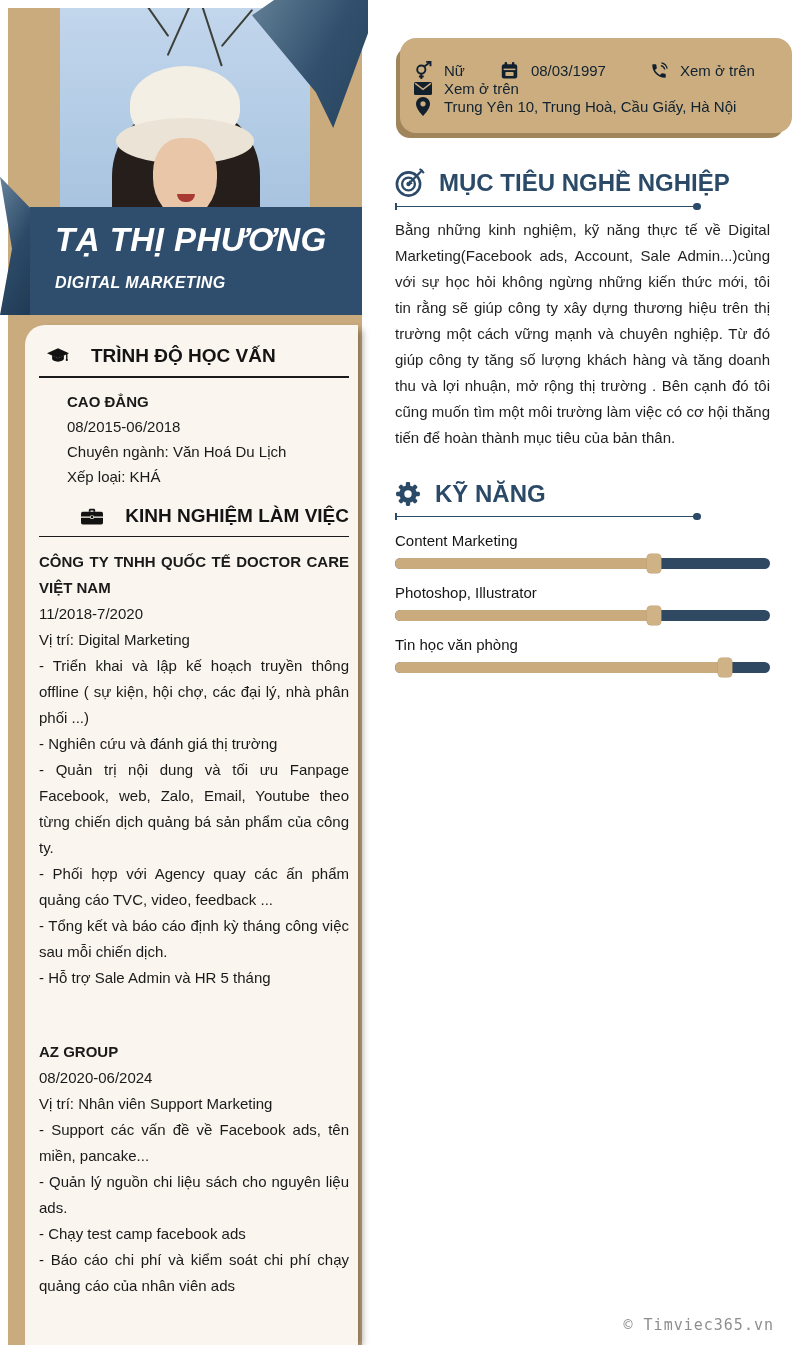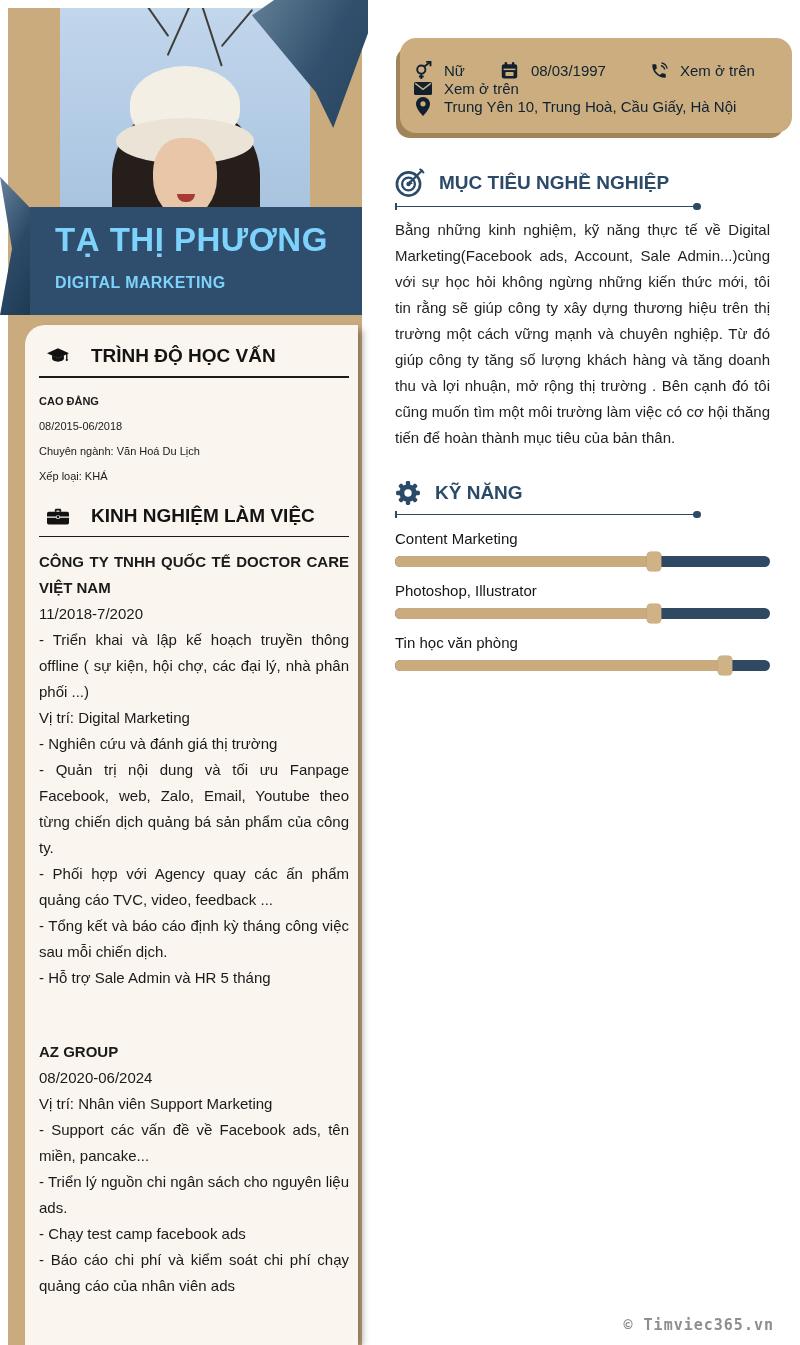--- a/index.html
+++ b/index.html
@@ -31,67 +31,67 @@
   .corner-ribbon { position:absolute; left:252px; top:0; width:116px; height:128px;
     background:linear-gradient(118deg,#5b7890 8%,#32506d 55%,#27445f 100%);
     clip-path:polygon(19% 0, 100% 0, 100% 26%, 70% 100%, 55% 72%, 0 12%); }
 
   
   .banner-fold { position:absolute; left:0; top:168px; width:30px; height:147px;
     background:linear-gradient(120deg,#6c87a0 0%,#2c4a67 55%,#1f3a54 100%);
     clip-path:polygon(0 6%, 100% 27%, 100% 100%, 0 100%, 40% 55%); }
 
   
-  .name-banner { position:absolute; left:30px; top:207px; width:332px; height:108px; background:#2f4d6c; color:#7dd3fc; }
+  .name-banner { position:absolute; left:30px; top:207px; width:332px; height:108px; background:#2f4d6c; color:#ffffff;font-style:italic; }
   .name { position:absolute; left:25px; top:14px; font-size:33px; font-weight:700; letter-spacing:.5px; white-space:nowrap; }
   .role { position:absolute; left:25px; top:67px; font-size:16px; font-weight:700; letter-spacing:.4px; }
 
   
   .left-card { position:absolute; left:25px; top:325px; width:333px; height:1020px; background:#faf5ee;
     border-radius:20px 0 0 0; box-shadow:6px 3px 7px -2px rgba(70,60,45,.5);
     padding:20px 9px 16px 14px; box-sizing:border-box; color:#1a1a1a; }
   .left-h { display:flex; align-items:center; gap:12px; padding-left:8px; font-size:19px; font-weight:700; color:#141414; }
   .left-rule { height:1.6px; background:#1a1a1a; margin-top:9px; }
-  .edu { margin-top:11px; font-size:11px; line-height:25px; }
+  .edu { margin-top:11px; font-size:15px; line-height:25px;margin-left:28px; }
   .edu .degree { font-weight:700; }
-  .exp-h { margin-top:16px; }
+  .exp-h { margin-top:16px;justify-content:flex-end; }
   .job { margin-top:12px; font-size:15px; line-height:26px; text-align:justify; }
   .job p { margin:0; }
   .job .company { font-weight:700; }
   .job.second { margin-top:48px; }
 
   
   .contact-card { position:absolute; left:400px; top:38px; width:392px; height:95px; background:#cbad80;
     border-radius:16px; box-shadow:-6px 7px 0 -2px #a1855a; box-sizing:border-box;
     padding:23px 12px; display:flex; flex-direction:column; justify-content:space-around;
     font-size:15px; color:#10212f; }
   .c-row { display:flex; align-items:center; height:26px; }
   .c-group { display:flex; align-items:center; }
   .c-ico { width:22px; display:flex; justify-content:center; margin-right:10px; flex:none; }
   .g-cal { margin-left:34px; }
   .g-phone { margin-left:42px; }
 
   .section { position:absolute; left:395px; width:375px; }
   #objective { top:168px; }
   #skills { top:480px; }
-  .sec-head { display:flex; align-items:center; gap:14px; color:#2b4a68; font-size:19px; font-weight:700; }
+  .sec-head { display:flex; align-items:center; gap:14px; color:#2b4a68; font-size:24px; font-weight:700; }
   .sec-rule { margin-top:8px; width:302px; height:1.4px; background:#2b4a68; position:relative; }
   .sec-rule::before { content:''; position:absolute; left:0; top:-2.6px; width:1.6px; height:6.4px; background:#2b4a68; }
   .sec-rule::after  { content:''; position:absolute; right:-4px; top:-3.2px; width:7.6px; height:7.6px; border-radius:50%; background:#2b4a68; }
   .obj-text { margin-top:10px; font-size:15px; line-height:26px; text-align:justify; color:#1f1f1f; }
 
   .skill-item { margin-top:15px; }
   .skill-item:first-of-type { margin-top:13px; }
   .skill-label { font-size:15px; color:#151515; }
   .skill-track { position:relative; margin-top:9px; height:11px; background:#2e4961; border-radius:5.5px; }
   .skill-fill  { position:absolute; left:0; top:0; height:11px; background:#c9ab7e; border-radius:5.5px; }
   .skill-thumb { position:absolute; top:-4px; width:14px; height:19px; background:#cfb286; border-radius:4px; box-shadow:0 0 0 .5px #bda074; }
 
   .watermark { position:absolute; right:26px; top:1316px; font-family:"DejaVu Sans Mono", monospace;
-    font-size:15px; color:#8e8e8e; letter-spacing:1px;font-weight:bold; }
+    font-size:15px; color:#8e8e8e; letter-spacing:1px; }
 
   svg { display:block; }
 </style>
 </head>
 <body>
 
 <div class="page">
 
   <div class="tan-bg"></div>
 
@@ -148,35 +148,35 @@
           <rect x="11.6" y="10.1" width="2.8" height="2.4" rx="0.6" fill="#121212"></rect>
         </svg>
       </span>
       <span>KINH NGHIỆM LÀM VIỆC</span>
     </div>
     <div class="left-rule"></div>
 
     <div class="job">
       <p class="company">CÔNG TY TNHH QUỐC TẾ DOCTOR CARE VIỆT NAM</p>
       <p>11/2018-7/2020</p>
+      <p>Vị trí: Digital Marketing</p>
       <p>- Triển khai và lập kế hoạch truyền thông offline ( sự kiện, hội chợ, các đại lý, nhà phân phối ...)</p>
-      <p>Vị trí: Digital Marketing</p>
       <p>- Nghiên cứu và đánh giá thị trường</p>
       <p>- Quản trị nội dung và tối ưu Fanpage Facebook, web, Zalo, Email, Youtube theo từng chiến dịch quảng bá sản phẩm của công ty.</p>
       <p>- Phối hợp với Agency quay các ấn phẩm quảng cáo TVC, video, feedback ...</p>
       <p>- Tổng kết và báo cáo định kỳ tháng công việc sau mỗi chiến dịch.</p>
       <p>- Hỗ trợ Sale Admin và HR 5 tháng</p>
     </div>
 
     <div class="job second">
       <p class="company">AZ GROUP</p>
       <p>08/2020-06/2024</p>
       <p>Vị trí: Nhân viên Support Marketing</p>
       <p>- Support các vấn đề về Facebook ads, tên miền, pancake...</p>
-      <p>- Triển lý nguồn chi ngân sách cho nguyên liệu ads.</p>
+      <p>- Quản lý nguồn chi liệu sách cho nguyên liệu ads.</p>
       <p>- Chạy test camp facebook ads</p>
       <p>- Báo cáo chi phí và kiểm soát chi phí chạy quảng cáo của nhân viên ads</p>
 
     </div>
   </div>
 
   <div class="contact-card">
     <div class="c-row">
       <span class="c-group">
         <span class="c-ico">

